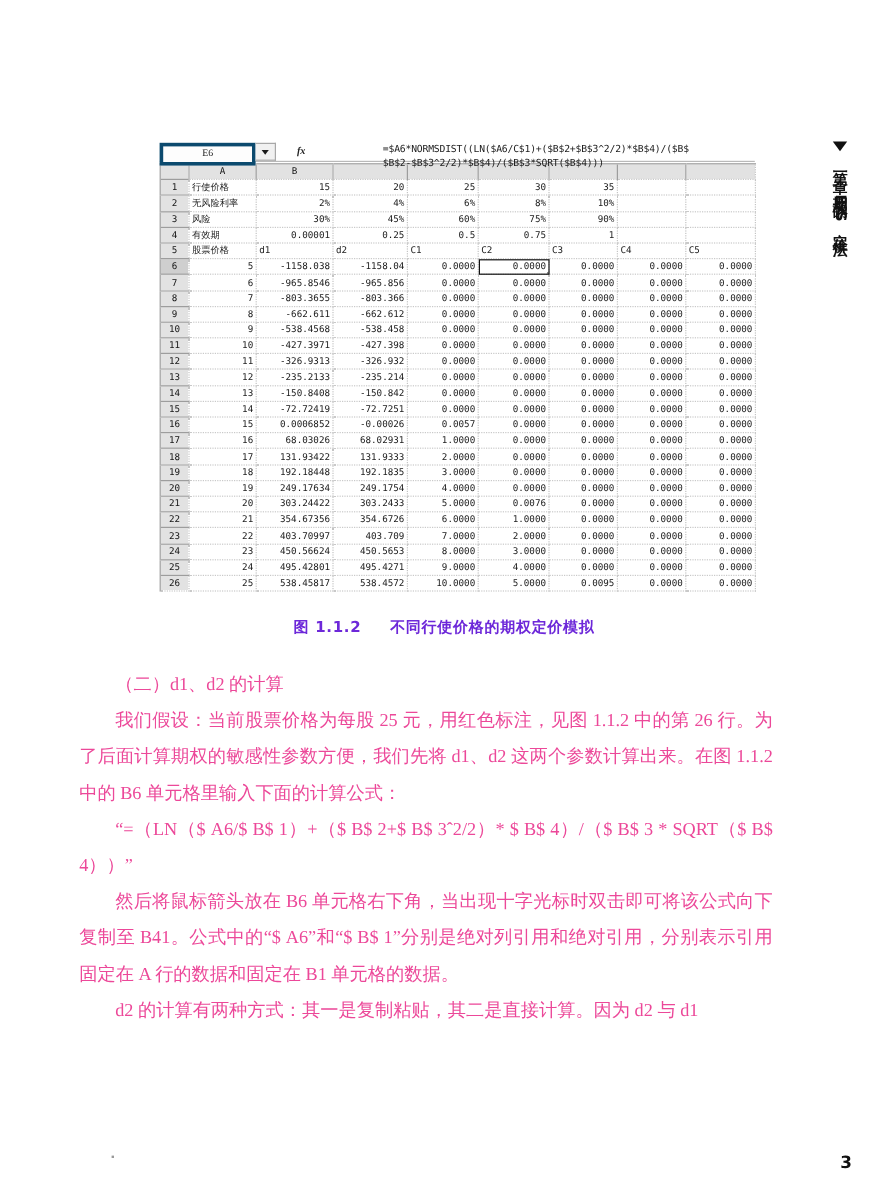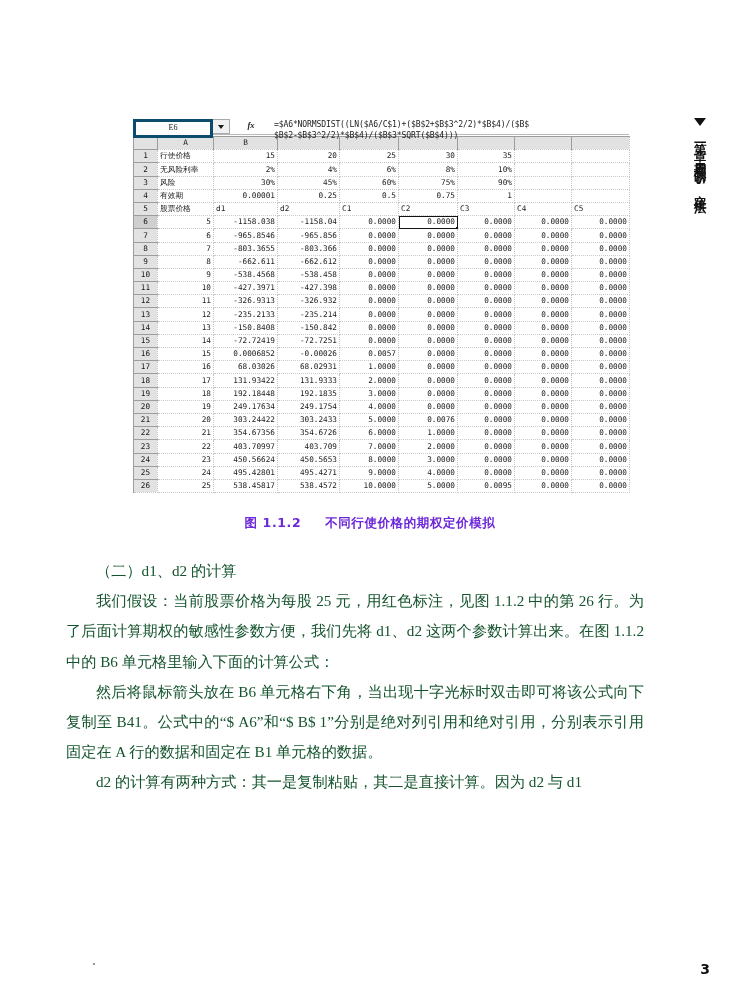--- a/index.html
+++ b/index.html
@@ -112,21 +112,21 @@
     color: #222;
   }
   .fbar-text {
     flex: 1;
     font-size: 8.1px;
     letter-spacing: -0.15px;
     white-space: nowrap;
     overflow: hidden;
     padding-left: 2px;
   }
-  .fbar-text div { height: 10.5px; line-height: 10.5px; }
+  .fbar-text div { height: 10.5px; line-height: 10.5px; margin-left: 45px; }
 
   
   table.grid {
     border-collapse: collapse;
     table-layout: fixed;
     width: 496px;
     margin-top: 1px;
   }
   table.grid td, table.grid th {
     border-right: 1px dotted #c4c4c4;
@@ -189,21 +189,21 @@
 
   
   #body-text {
     position: absolute;
     left: 66px;
     top: 556px;
     width: 578px;
     font-family: "Liberation Serif", "DejaVu Serif", serif;
     font-size: 15.2px;
     line-height: 30.2px;
-    color: #14532d;
+    color: #ec4899;
     text-align: justify;
   }
   #body-text p { margin: 0; }
   #body-text p.ind { text-indent: 30px; }
   #body-text p.ind2 { text-indent: 30px; }
 
   
   #page-no {
     position: absolute;
     right: 30px;
@@ -566,18 +566,19 @@
 
 <div id="caption">
   <span>图 1.1.2</span>
   <span class="sp"></span>
   <span>不同行使价格的期权定价模拟</span>
 </div>
 
 <div id="body-text">
   <p class="ind">（二）d1、d2 的计算</p>
   <p class="ind">我们假设：当前股票价格为每股 25 元，用红色标注，见图 1.1.2 中的第 26 行。为了后面计算期权的敏感性参数方便，我们先将 d1、d2 这两个参数计算出来。在图 1.1.2 中的 B6 单元格里输入下面的计算公式：</p>
+  <p class="ind2">“=（LN（$ A6/$ B$ 1）+（$ B$ 2+$ B$ 3ˆ2/2）* $ B$ 4）/（$ B$ 3 * SQRT（$ B$ 4））”</p>
   <p class="ind">然后将鼠标箭头放在 B6 单元格右下角，当出现十字光标时双击即可将该公式向下复制至 B41。公式中的“$ A6”和“$ B$ 1”分别是绝对列引用和绝对引用，分别表示引用固定在 A 行的数据和固定在 B1 单元格的数据。</p>
   <p class="ind">d2 的计算有两种方式：其一是复制粘贴，其二是直接计算。因为 d2 与 d1</p>
 </div>
 
 <div id="corner-dot"></div>
 <div id="page-no">3</div>
 
 </body></html>

